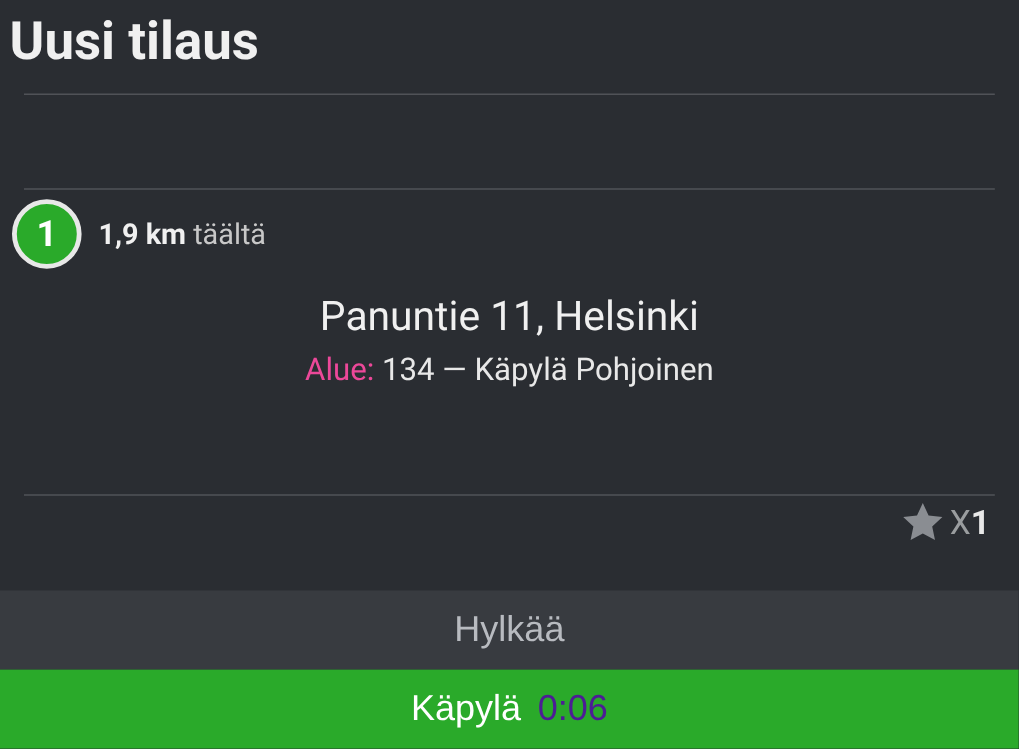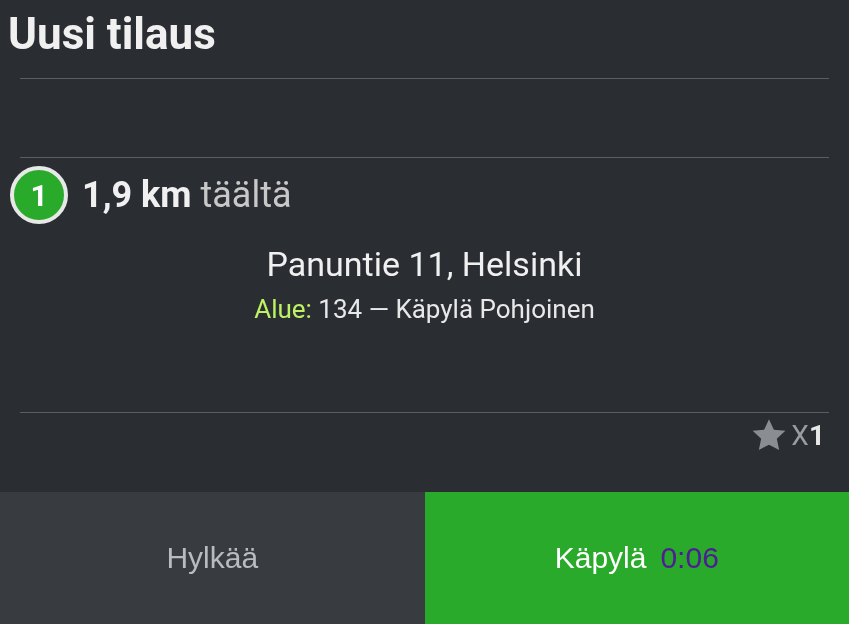--- a/index.html
+++ b/index.html
@@ -48,21 +48,21 @@
       align-items: center;
       justify-content: center;
       flex-shrink: 0;
     }
     .badge-num {
       color: #ffffff;
       font-size: 30px;
       font-weight: 700;
     }
     .distance-text {
-      font-size: 36px;
+      font-size: 24px;
       color: #c8c8c8;
       text-align: center;
     }
     .distance-text .km {
       font-weight: 700;
       color: #f0f0f0;
     }
     .address {
       padding: 20px 14px 0 14px;
       text-align: center;
@@ -70,21 +70,21 @@
     .address-line1 {
       font-size: 34px;
       color: #f0f0f0;
     }
     .address-line2 {
       font-size: 26px;
       margin-top: 10px;
       color: #e8e8e8;
     }
     .address-line2 .label {
-      color: #bef264;
+      color: #ec4899;
     }
     .spacer2 {
       height: 88px;
     }
     .star-row {
       display: flex;
       align-items: center;
       justify-content: flex-end;
       padding: 2px 24px 0 0;
       gap: 2px;
@@ -101,20 +101,21 @@
       font-weight: 700;
       color: #e8e8e8;
     }
     .button-row {
       position: absolute;
       bottom: 0;
       left: 0;
       right: 0;
       display: flex;
       height: 132px;
+      flex-direction: column;
     }
     .btn {
       flex: 1;
       display: flex;
       align-items: center;
       justify-content: center;
       font-size: 30px;
       cursor: pointer;
       border: none;
       outline: none;

